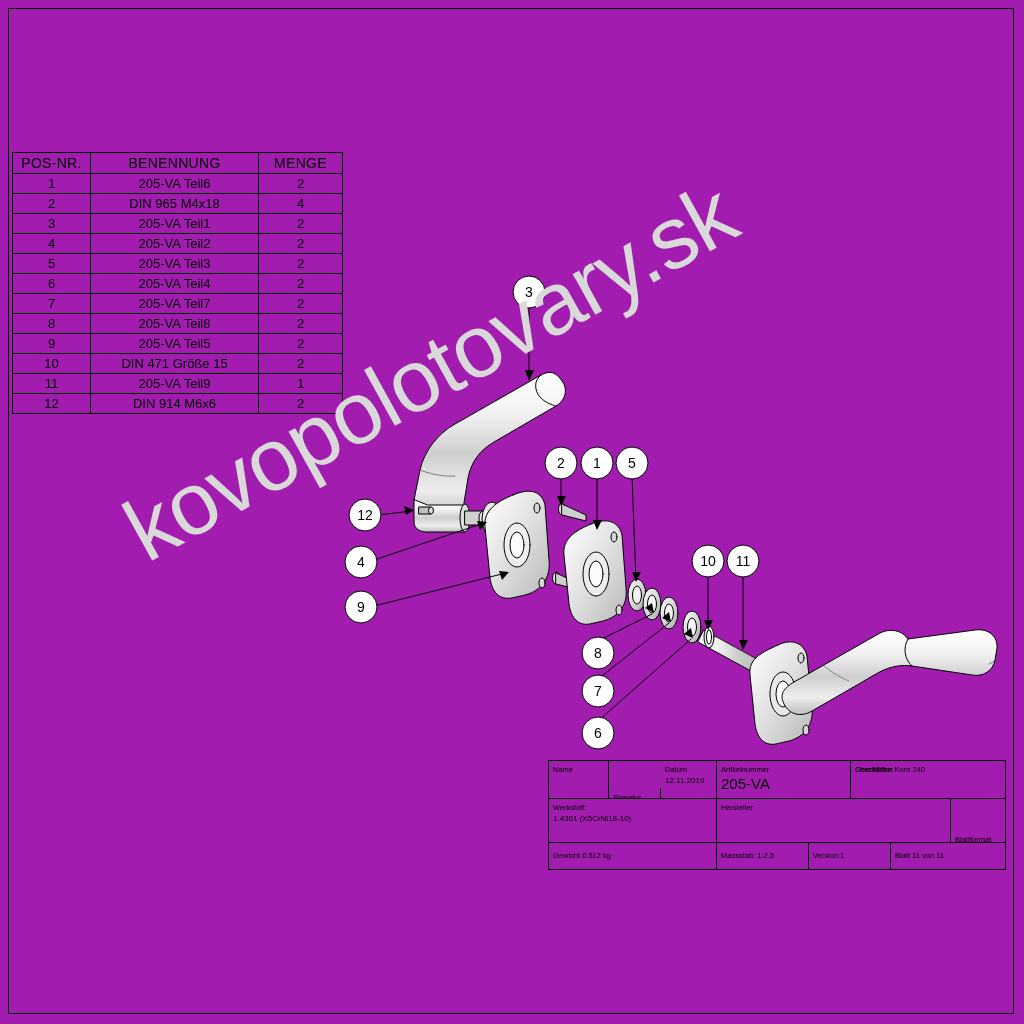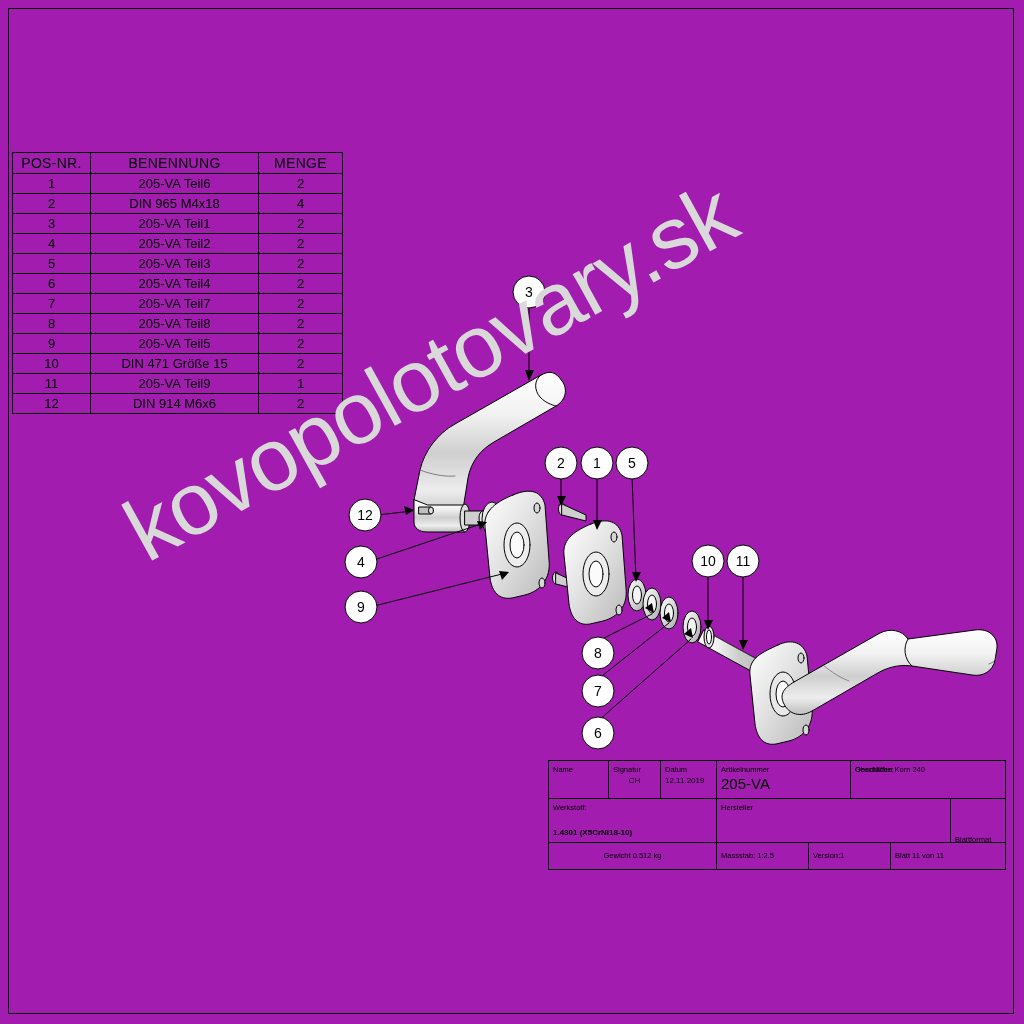--- a/index.html
+++ b/index.html
@@ -413,55 +413,55 @@
 
   <div class="watermark">kovopolotovary.sk</div>
 
   <div class="titleblock">
 
     <div class="tb-row tb-r1">
       <div class="tb-cell" style="left:0; width:60px;">
         <span class="tb-label">Name</span>
         <span class="tb-value"></span>
       </div>
-      <div class="tb-cell" style="left:60px; width:52px;">
+      <div class="tb-cell" style="left:60px; width:52px;margin-top:28px;">
         <span class="tb-label">Signatur</span>
         <span class="tb-value" style="text-align:center;">CH</span>
       </div>
       <div class="tb-cell" style="left:112px; width:56px;">
         <span class="tb-label">Datum</span>
         <span class="tb-value">12.11.2019</span>
       </div>
       <div class="tb-cell" style="left:168px; width:134px;">
         <span class="tb-label">Artikelnummer</span>
         <span class="tb-big">205-VA</span>
       </div>
       <div class="tb-cell last" style="left:302px; right:0;">
         <span class="tb-label">Oberfläche:</span>
         <span class="tb-label" style="margin-top:-11px; ">Geschliffen Korn 240</span>
       </div>
     </div>
 
     <div class="tb-row tb-r2">
       <div class="tb-cell" style="left:0; width:168px;">
         <span class="tb-label">Werkstoff:</span>
-        <span class="tb-value" style="margin-top:14px;font-weight:bold;">1.4301 (X5CrNi18-10)</span>
+        <span class="tb-value" style="">1.4301 (X5CrNi18-10)</span>
       </div>
       <div class="tb-cell" style="left:168px; width:234px;">
         <span class="tb-label">Hersteller</span>
         <span class="tb-value"></span>
       </div>
       <div class="tb-cell last" style="left:402px; right:0;margin-top:32px;">
         <span class="tb-label">Blattformat</span>
         <span class="tb-a4">A4</span>
       </div>
     </div>
 
     <div class="tb-row tb-r3">
-      <div class="tb-cell" style="left:0; width:168px; padding-top:7px;text-align:center;">
+      <div class="tb-cell" style="left:0; width:168px; padding-top:7px;">
         <span class="tb-label">Gewicht 0.512 kg</span>
       </div>
       <div class="tb-cell" style="left:168px; width:92px; padding-top:7px;">
         <span class="tb-label">Massstab: 1:2.5</span>
       </div>
       <div class="tb-cell" style="left:260px; width:82px; padding-top:7px;">
         <span class="tb-label">Version:1</span>
       </div>
       <div class="tb-cell last" style="left:342px; right:0; padding-top:7px;">
         <span class="tb-label">Blatt 11 von 11</span>

